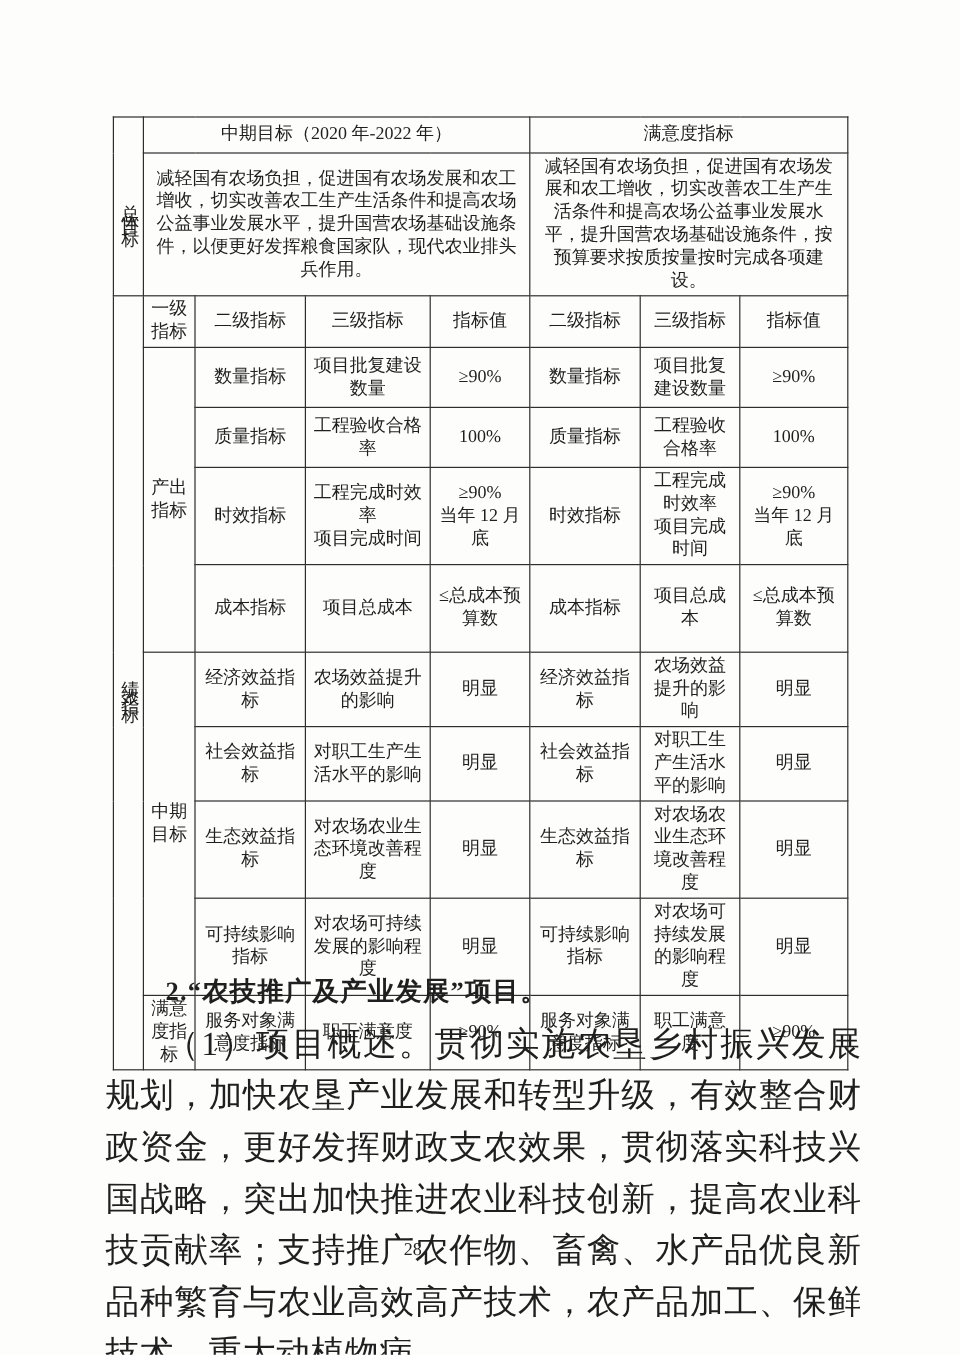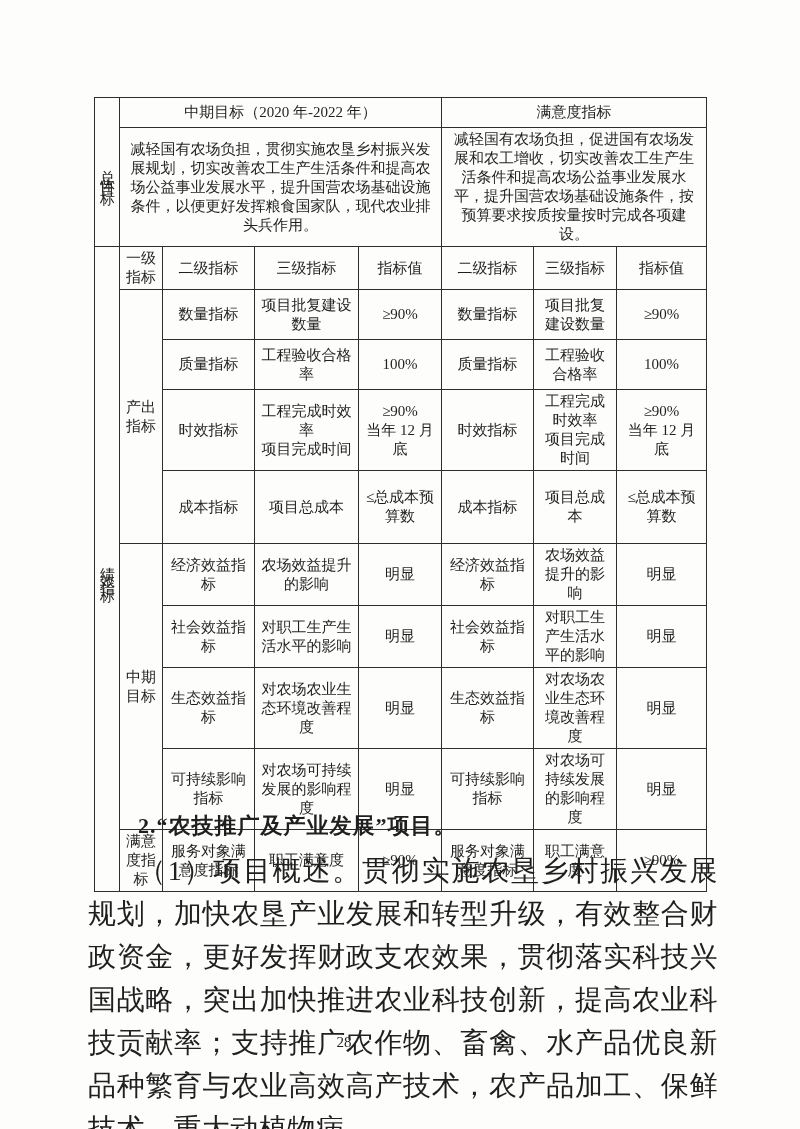--- a/index.html
+++ b/index.html
@@ -82,21 +82,21 @@
         <col style="width:83px">
         <col style="width:90px">
     </colgroup>
     <tbody>
       <tr style="height:30px">
         <td rowspan="2" class="vert">总体目标</td>
         <td colspan="4" class="goalhead">中期目标（2020 年-2022 年）</td>
         <td colspan="3" class="goalhead">满意度指标</td>
       </tr>
       <tr style="height:105px">
-        <td colspan="4" class="goaltext mid">减轻国有农场负担，贯彻实施农垦乡村振兴发展规划，切实改善农工生产生活条件和提高农场公益事业发展水平，提升国营农场基础设施条件，以便更好发挥粮食国家队，现代农业排头兵作用。</td>
+        <td colspan="4" class="goaltext mid">减轻国有农场负担，促进国有农场发展和农工增收，切实改善农工生产生活条件和提高农场公益事业发展水平，提升国营农场基础设施条件，以便更好发挥粮食国家队，现代农业排头兵作用。</td>
         <td colspan="3" class="goaltext ann">减轻国有农场负担，促进国有农场发展和农工增收，切实改善农工生产生活条件和提高农场公益事业发展水平，提升国营农场基础设施条件，按预算要求按质按量按时完成各项建设。</td>
       </tr>
 
       <tr style="height:42px">
         <td rowspan="10" class="vert">绩效指标</td>
         <td>一级指标</td>
         <td>二级指标</td>
         <td>三级指标</td>
         <td>指标值</td>
         <td>二级指标</td>

